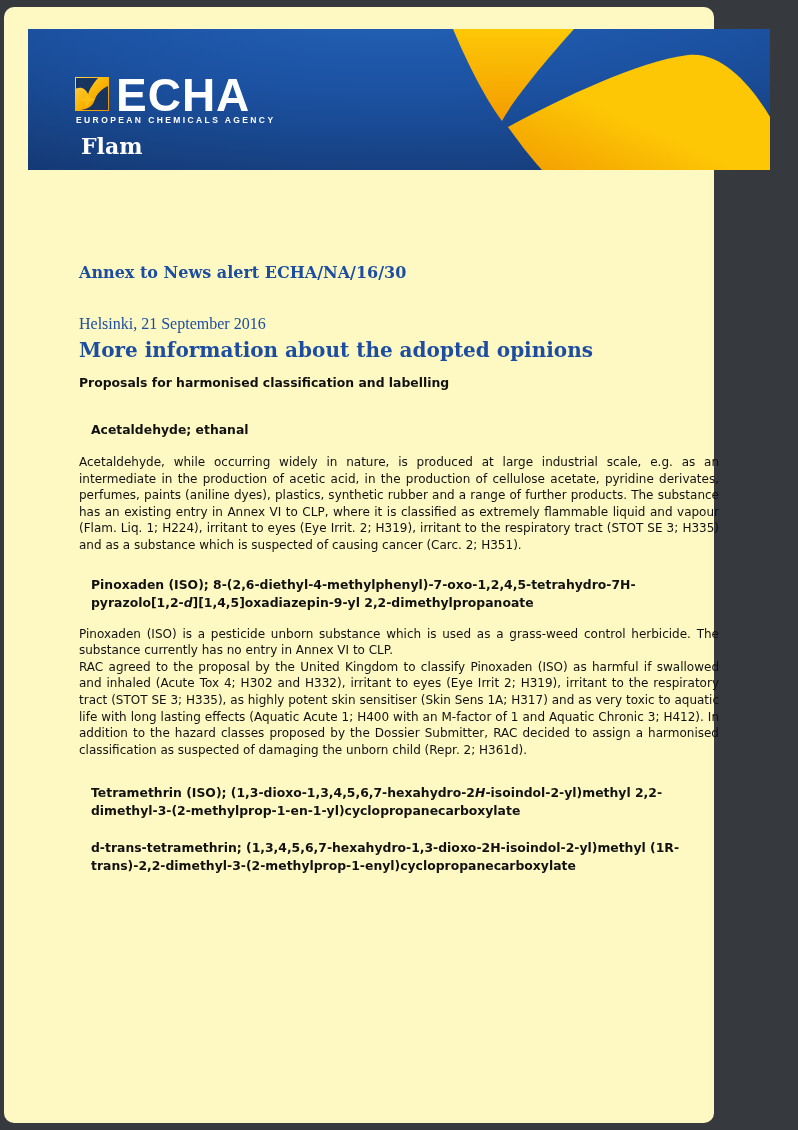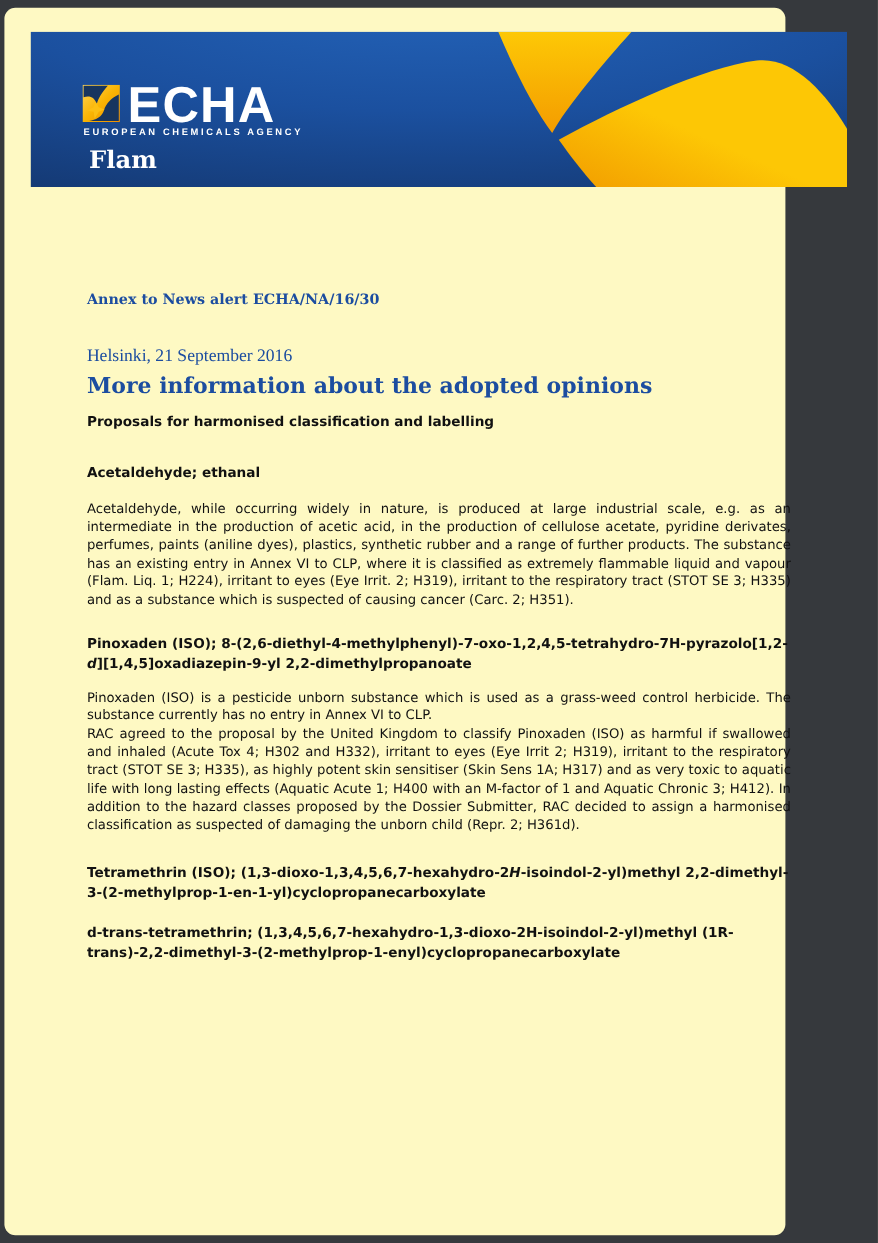--- a/index.html
+++ b/index.html
@@ -54,21 +54,21 @@
   .content {
     position: absolute;
     left: 0; top: 163px;
     width: 790px;
     padding: 0 75px;
     color: #111111;
   }
   .doc-title {
     margin-top: 92px;
     font-family: "DejaVu Serif", "Liberation Serif", serif;
-    font-size: 13px; line-height: 22px; font-weight: 700;
+    font-size: 16px; line-height: 22px; font-weight: 700;
     color: #1c4da0;
   }
   .dateline {
     margin-top: 27px;
     font-family: Liberation Serif, serif;
     font-size: 16px; line-height: 26px; font-weight: 400;
     color: #1c4da0;
   }
   .section-title {
     font-family: "DejaVu Serif", "Liberation Serif", serif;
@@ -77,20 +77,21 @@
   }
   .subsection-title {
     margin-top: 11px;
     font-size: 12.4px; line-height: 18px; font-weight: 700;
     color: #111111;
   }
   .entry-heading {
     font-size: 12.4px; line-height: 18px; font-weight: 700;
     color: #111111;
     text-align: left;
+    margin-left: 12px;
   }
   .entry-heading .chem-italic { font-style: italic; }
   .mt-acet   { margin-top: 29px; }
   .mt-pinox  { margin-top: 22px; }
   .mt-tetra  { margin-top: 26px; }
   .mt-dtrans { margin-top: 19px; }
   .body-para {
     font-size: 12px; line-height: 16.6px;
     text-align: justify;
     color: #111111;

